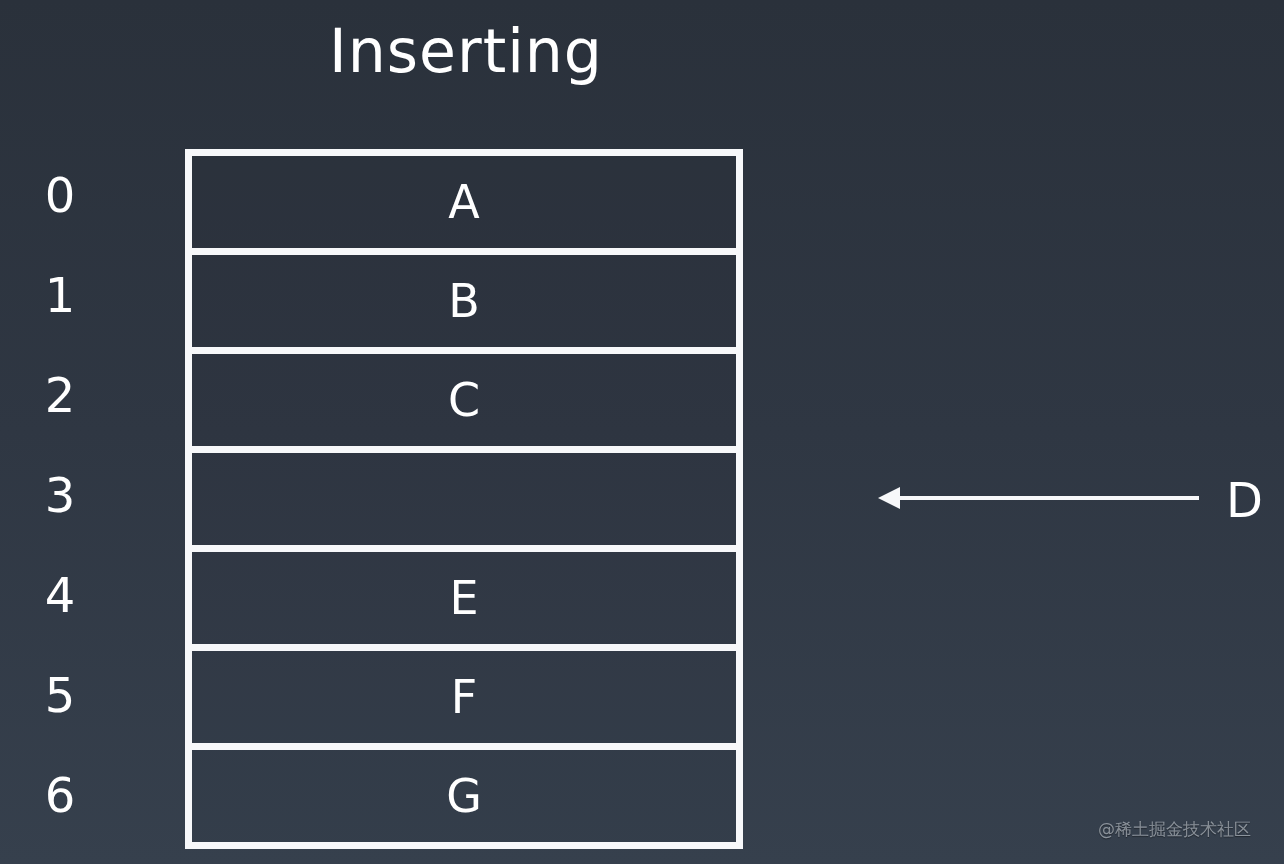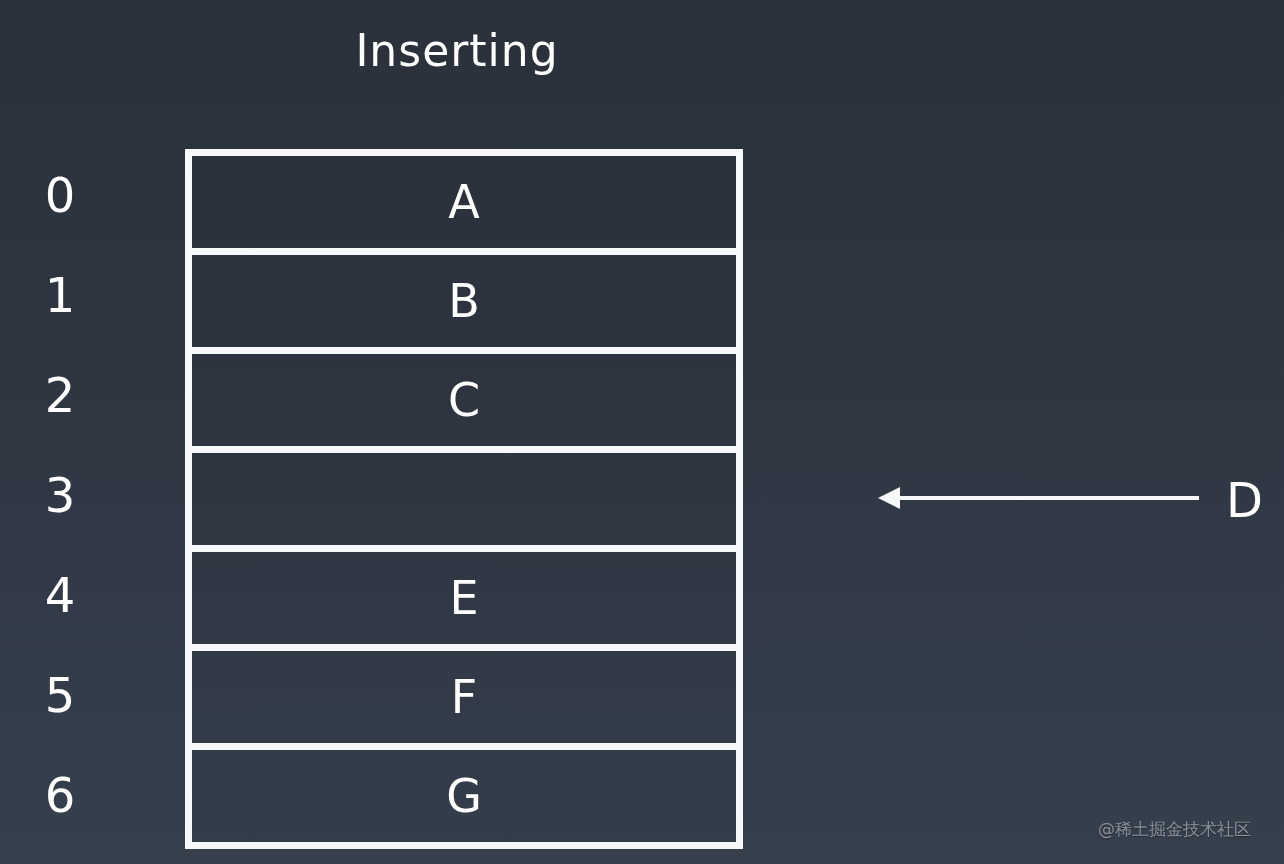--- a/index.html
+++ b/index.html
@@ -10,25 +10,25 @@
       overflow: hidden;
     }
     body {
       position: relative;
       background: linear-gradient(180deg, #2a313b 0%, #2f3743 50%, #36404d 100%);
       font-family: "DejaVu Sans", "Liberation Sans", sans-serif;
       color: #ffffff;
     }
     .title {
       position: absolute;
-      left: 178px;
+      left: 187px;
       width: 558px;
       top: 6px;
       text-align: center;
-      font-size: 44px;
+      font-size: 60px;
       line-height: 90px;
       letter-spacing: 1px;
       font-weight: normal;
     }
     .array-box {
       position: absolute;
       left: 185px;
       top: 149px;
       width: 544px;
       height: 686px;

